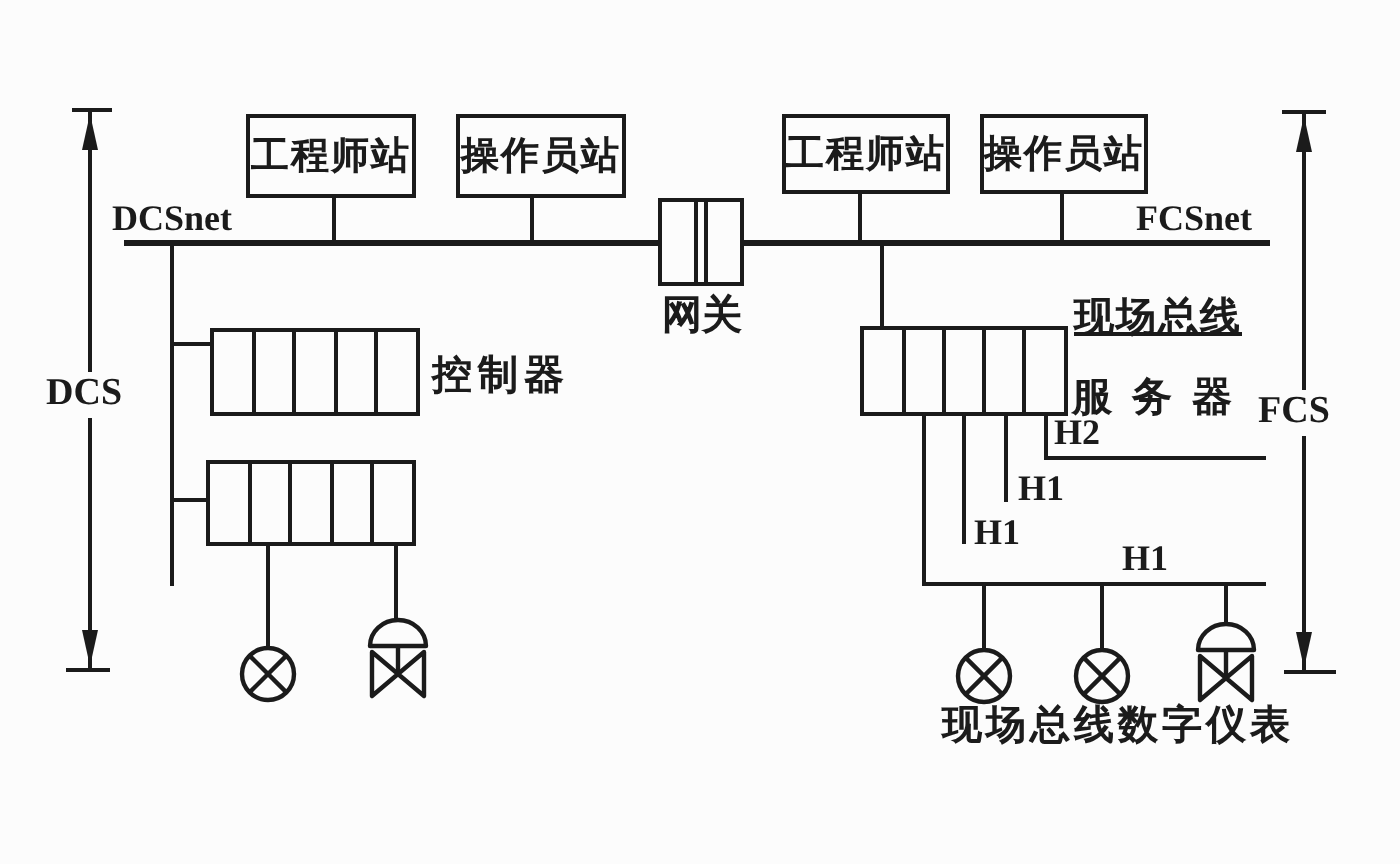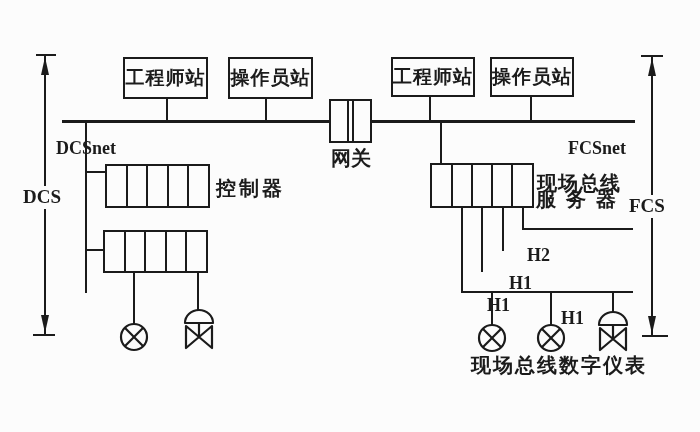--- a/index.html
+++ b/index.html
@@ -14,21 +14,21 @@
   .h{height:2px;} .v{width:2px;} .bus{height:3px;}
   .box{
     position:absolute;border:2px solid var(--ink);background:var(--paper);
     display:flex;align-items:center;justify-content:center;
     font-size:19px;font-weight:600;letter-spacing:1px;box-sizing:border-box;
   }
   .modbox{position:absolute;border:2px solid var(--ink);background:var(--paper);box-sizing:border-box;}
   .md{position:absolute;top:0;bottom:0;width:2px;background:var(--ink);}
   .lbl{position:absolute;white-space:nowrap;line-height:1.1;}
   .cn{font-size:20px;font-weight:600;}
-  .en{font-size:18px;font-weight:600;margin-top:39px;}
+  .en{font-size:18px;font-weight:600;}
   .brk{background:var(--paper);text-align:left;font-size:19px;font-weight:600;padding:1px 2px;}
   svg{position:absolute;left:0;top:0;}
 </style>
 </head>
 <body>
 
 <div id="canvas">
 
   <div class="ln h" style="left:36px;top:54px;width:20px;"></div>
   <div class="ln v" style="left:44px;top:56px;height:279px;"></div>
@@ -92,39 +92,39 @@
   <div class="ln v" style="left:197px;top:273px;height:38px;"></div>
 
   <div class="ln v" style="left:440px;top:122px;height:41px;"></div>
 
   <div class="modbox" style="left:430px;top:163px;width:104px;height:45px;">
     <span class="md" style="left:19%;"></span>
     <span class="md" style="left:39%;"></span>
     <span class="md" style="left:59%;"></span>
     <span class="md" style="left:79%;"></span>
   </div>
-  <div class="lbl cn" style="left:537px;top:172px;letter-spacing:1px;">现场总线</div>
+  <div class="lbl cn" style="left:537px;top:148px;letter-spacing:1px;text-decoration:underline;">现场总线</div>
   <div class="lbl cn" style="left:536px;top:188px;letter-spacing:10px;font-family:Liberation Serif, serif;">服务器</div>
 
   <div class="ln v" style="left:461px;top:208px;height:85px;"></div>
   <div class="ln v" style="left:481px;top:208px;height:64px;"></div>
   <div class="ln v" style="left:502px;top:208px;height:43px;"></div>
   <div class="ln v" style="left:522px;top:208px;height:22px;"></div>
   <div class="ln h" style="left:523px;top:228px;width:110px;"></div>
   <div class="ln h" style="left:462px;top:291px;width:171px;"></div>
 
   <div class="lbl en" style="left:527px;top:207px;">H2</div>
   <div class="lbl en" style="left:509px;top:235px;">H1</div>
   <div class="lbl en" style="left:487px;top:257px;">H1</div>
   <div class="lbl en" style="left:561px;top:270px;">H1</div>
 
   <div class="ln v" style="left:491px;top:293px;height:32px;"></div>
   <div class="ln v" style="left:550px;top:293px;height:32px;"></div>
   <div class="ln v" style="left:612px;top:293px;height:20px;"></div>
-  <div class="lbl cn" style="left:471px;top:354px;letter-spacing:2px;">现场总线数字仪表</div>
+  <div class="lbl cn" style="left:471px;top:354px;letter-spacing:2px;font-family:Liberation Mono, monospace;">现场总线数字仪表</div>
 
   <svg width="700" height="432" viewBox="0 0 700 432">
 
     <g fill="#1b1b1b" stroke="none">
       <polygon points="45,57 41,75 49,75"></polygon>
       <polygon points="45,333 41,315 49,315"></polygon>
       <polygon points="652,58 648,76 656,76"></polygon>
       <polygon points="652,334 648,316 656,316"></polygon>
     </g>
 

